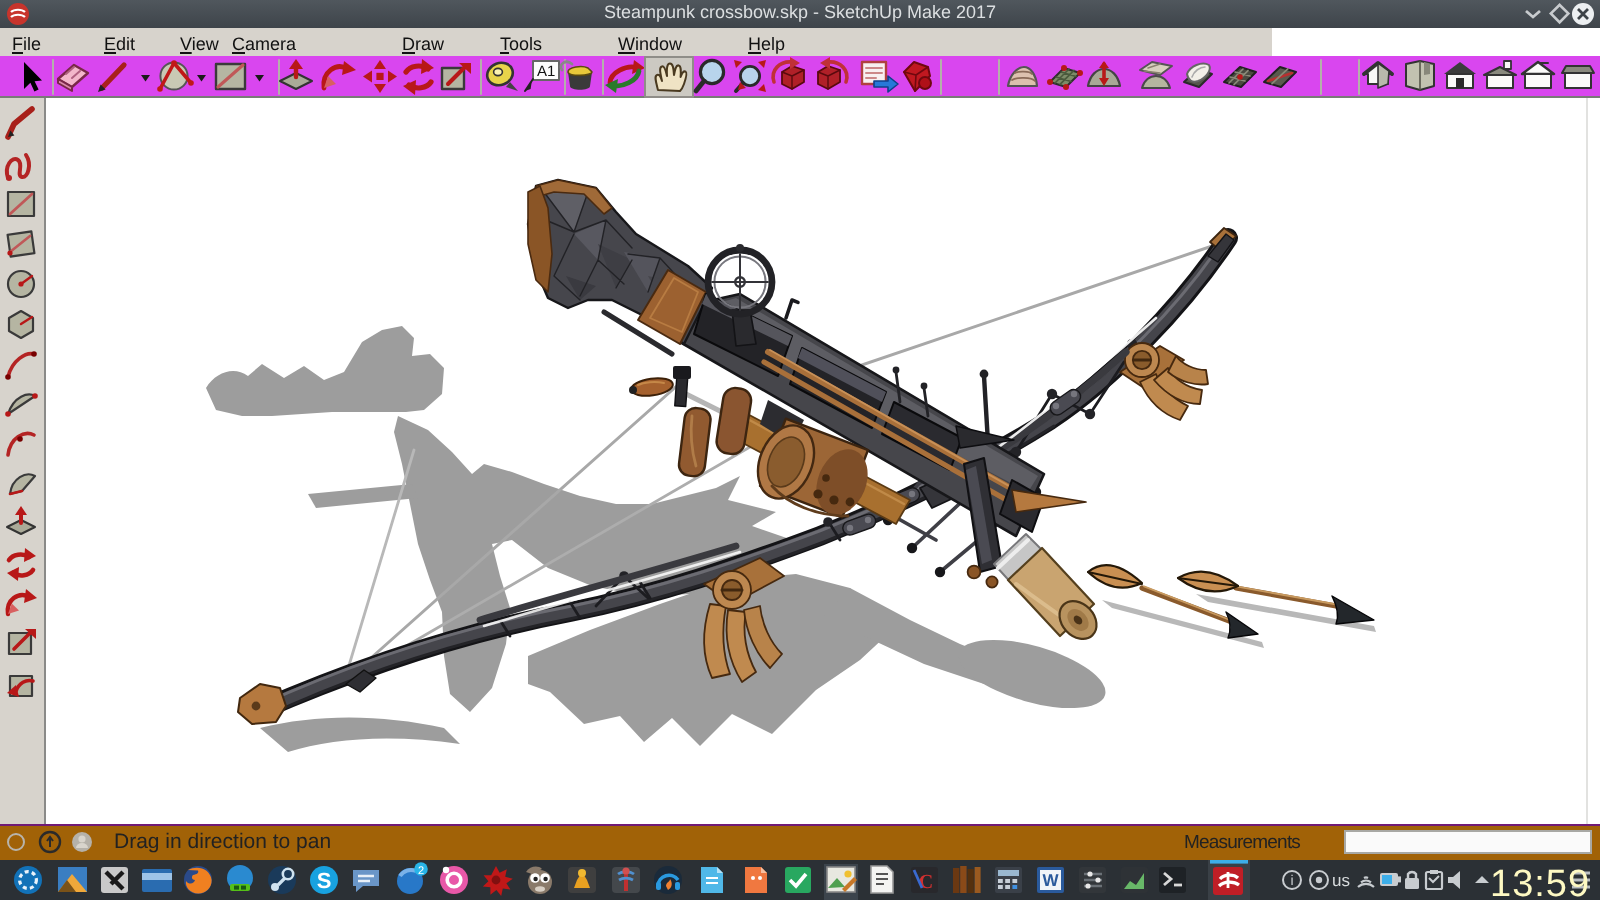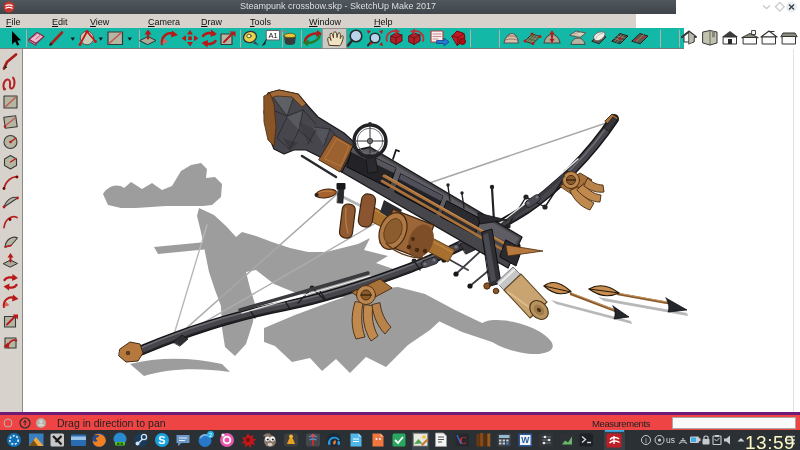--- a/index.html
+++ b/index.html
@@ -1,25 +1,25 @@
 <!DOCTYPE html>
 <html><head>
 <meta charset="utf-8">
 <style>
 *{margin:0;padding:0;box-sizing:border-box}
 html,body{width:800px;height:450px;overflow:hidden;font-family:"Liberation Sans",sans-serif;background:#fff}
-#titlebar{position:absolute;left:0;top:0;width:676px;height:14px;background:linear-gradient(#50575d,#3e444a)}
+#titlebar{position:absolute;left:0;top:0;width:800px;height:14px;background:linear-gradient(#50575d,#3e444a)}
 #title{position:absolute;left:0;top:1px;width:100%;text-align:center;font-size:9px;color:#dcdfe1}
 #menubar{position:absolute;left:0;top:14px;width:636px;height:14px;background:#d7d3cc;font-size:9px;color:#111}
 .mi{position:absolute;top:2.5px}
 .mi u{text-decoration:underline}
-#toolbar{position:absolute;left:0;top:28px;width:684px;height:21px;background:#14b8a6;border-bottom:1px solid #7a7a78}
+#toolbar{position:absolute;left:0;top:28px;width:800px;height:21px;background:#d946ef;border-bottom:1px solid #7a7a78}
 #palette{position:absolute;left:0;top:49px;width:23px;height:364px;background:#d7d3cc;border-right:1px solid #8a8a88}
 #canvas{position:absolute;left:23px;top:49px;width:777px;height:364px;background:#ffffff}
-#statusbar{position:absolute;left:0;top:412px;width:800px;height:18px;background:#ef4444;font-size:10.5px;color:#222;border-top:3px solid #701a75}
+#statusbar{position:absolute;left:0;top:412px;width:800px;height:18px;background:#a16207;font-size:10.5px;color:#222;border-top:1px solid #701a75}
 #measure{position:absolute;left:672px;top:2px;width:124px;height:12px;background:#fafafa;border:1px solid #a8a8a4}
 #taskbar{position:absolute;left:0;top:430px;width:800px;height:20px;background:#2b3035}
 #clock{position:absolute;left:745px;top:2px;font-size:19px;color:#fef9c3;letter-spacing:0.5px}
 </style>
 </head>
 <body>
 <div id="titlebar">
  <svg width="800" height="14" style="position:absolute">
   <circle cx="9" cy="7" r="5.5" fill="#c7342c"></circle>
   <path d="M5.5,6 C7,4.5 11,4.5 12.5,6 M5.5,8.5 C7,7 11,7 12.5,8.5" stroke="#fff" stroke-width="1.1" fill="none"></path>
@@ -27,21 +27,21 @@
   <rect x="776.7" y="3.7" width="6.2" height="6.2" fill="none" stroke="#c8cbce" stroke-width="1.3" transform="rotate(45 779.8 6.8)"></rect>
   <circle cx="791.5" cy="7" r="5.5" fill="#eceff1"></circle>
   <path d="M789,4.5 l5,5 m0,-5 l-5,5" stroke="#3c4247" stroke-width="1.4"></path>
  </svg>
  <div id="title">Steampunk crossbow.skp - SketchUp Make 2017</div>
 </div>
 <div id="menubar">
  <span class="mi" style="left:6px"><u>F</u>ile</span>
  <span class="mi" style="left:52px"><u>E</u>dit</span>
  <span class="mi" style="left:90px"><u>V</u>iew</span>
- <span class="mi" style="left:148px"><u>C</u>amera</span>
+ <span class="mi" style="left:116px"><u>C</u>amera</span>
  <span class="mi" style="left:201px"><u>D</u>raw</span>
  <span class="mi" style="left:250px"><u>T</u>ools</span>
  <span class="mi" style="left:309px"><u>W</u>indow</span>
  <span class="mi" style="left:374px"><u>H</u>elp</span>
 </div>
 <div id="toolbar">
 <svg width="800" height="21" style="position:absolute">
 <g stroke-linecap="round" stroke-linejoin="round">
 
 <g stroke="#b4b1aa" stroke-width="1">

